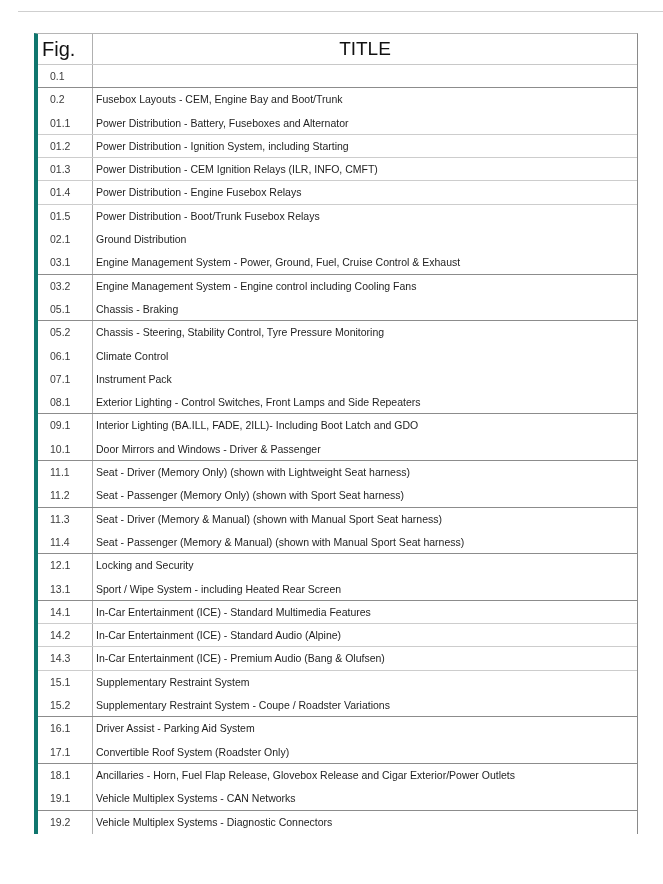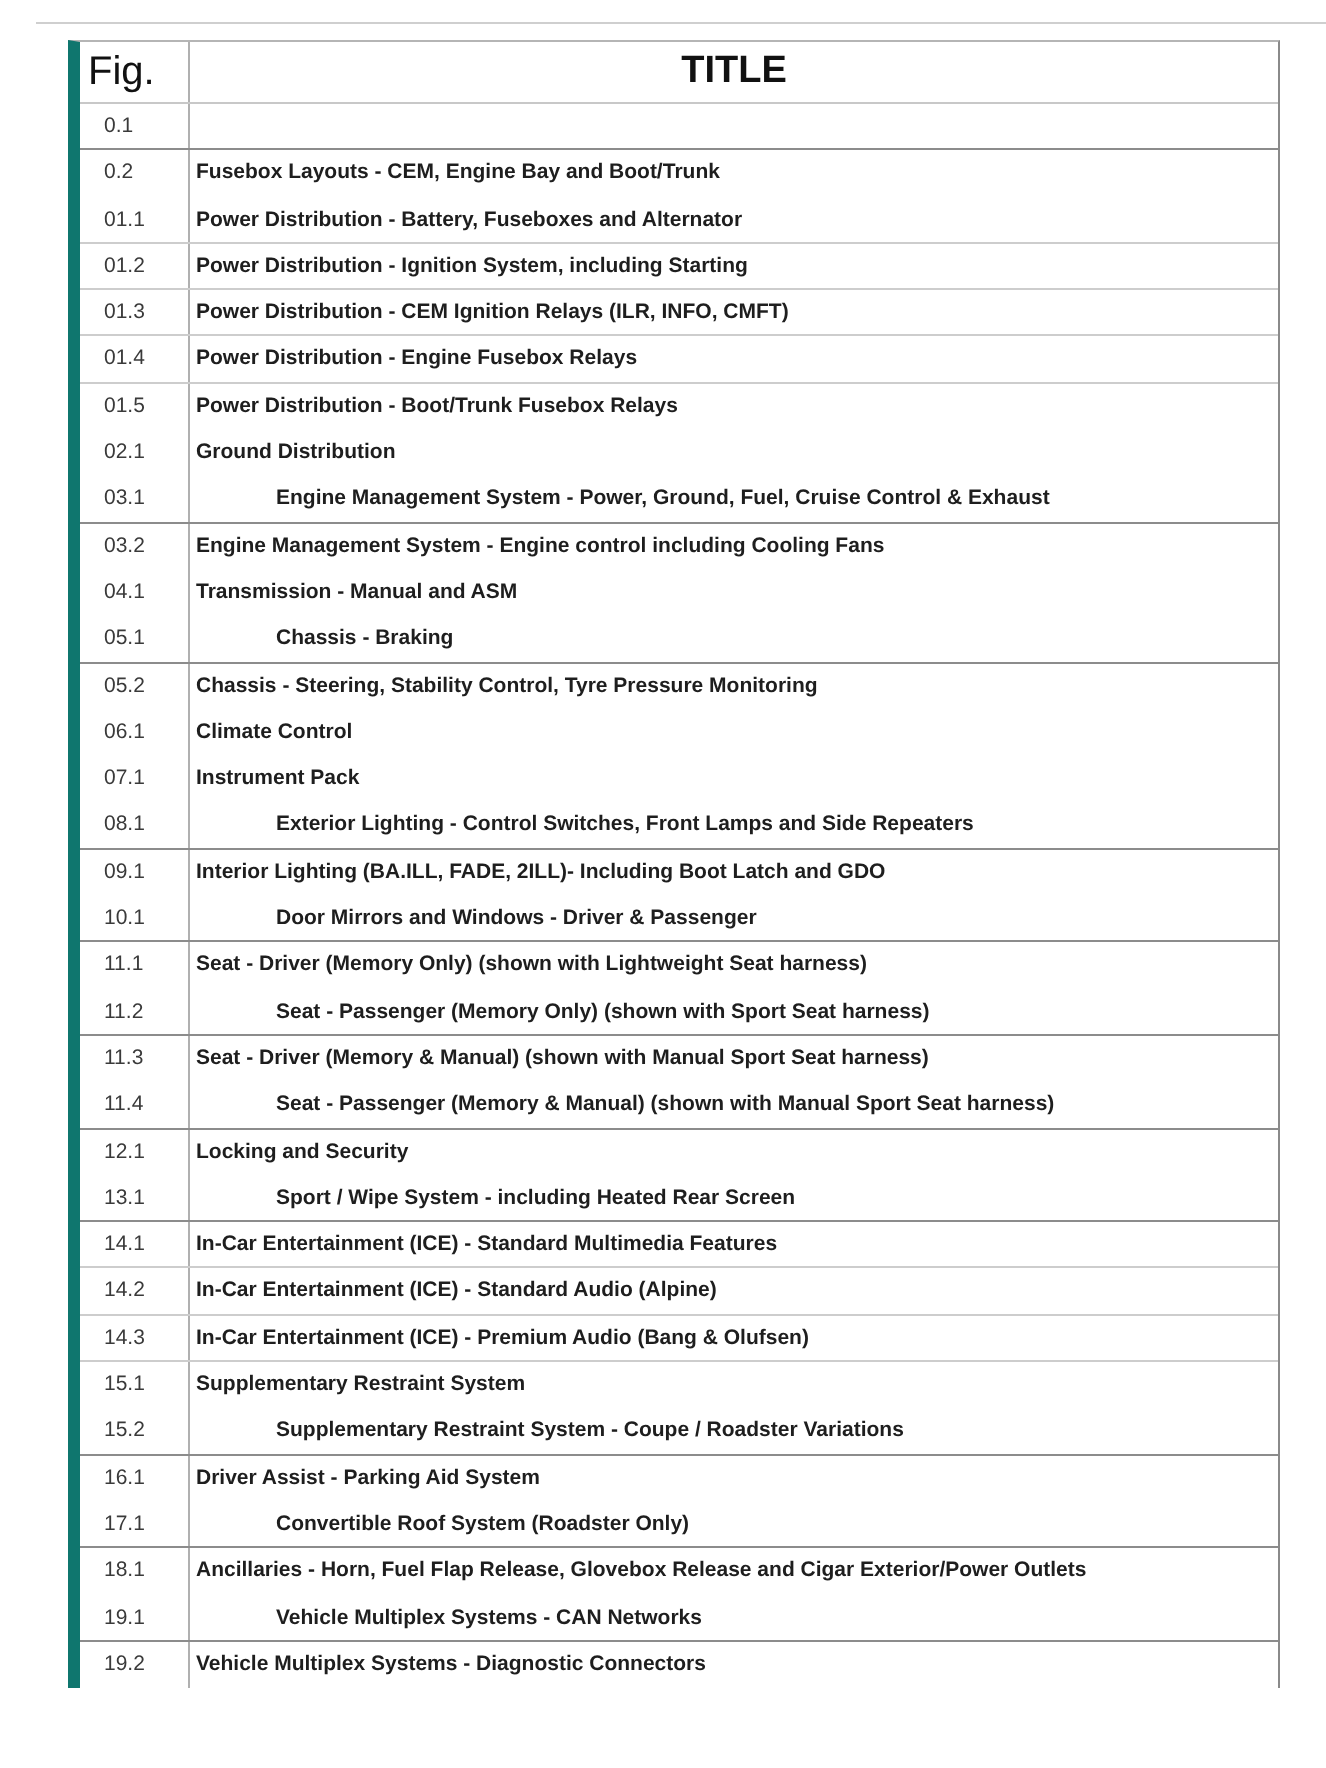--- a/index.html
+++ b/index.html
@@ -19,41 +19,40 @@
       position: absolute;
       left: 18px;
       right: 0;
       top: 11px;
       height: 0;
       border-top: 1px solid #cfcfcf;
     }
     .toc-table {
       position: absolute;
       left: 34px;
-      top: 20px;
+      top: 33px;
       width: 599px;
-      border-left: 6px solid #0f766e;
+      border-left: 4px solid #0f766e;
       border-right: 1px solid #8a8a8a;
       border-top: 1px solid #b5b5b5;
     }
     .toc-header {
       display: flex;
       height: 30px;
       border-bottom: 1px solid #c8c8c8;
     }
     .col-fig {
       width: 55px;
       flex: 0 0 55px;
       border-right: 1px solid #b0b0b0;
       box-sizing: border-box;
     }
     .col-title {
       flex: 1 1 auto;
       box-sizing: border-box;
-      font-weight: bold;
     }
     .toc-header .col-fig {
       font-size: 20px;
       line-height: 30px;
       padding-left: 4px;
       color: #111;
     }
     .toc-header .col-title {
       font-size: 19px;
       line-height: 30px;
@@ -71,21 +70,21 @@
       padding-left: 12px;
       color: #3a3a3a;
       font-size: 10.5px;
     }
     .toc-row .col-title {
       padding-left: 3px;
       color: #1e1e1e;
       white-space: nowrap;
       overflow: hidden;
     }
-    .sep-dark { border-bottom: 1px solid #8c8c8c; gap: 40px; }
+    .sep-dark { border-bottom: 1px solid #8c8c8c; }
     .sep-light { border-bottom: 1px solid #cdcdcd; }
     .sep-none { border-bottom: 0; }
   </style>
 </head>
 <body>
 
 <div class="top-rule"></div>
 
 <div class="toc-table">
   <div class="toc-header">
@@ -125,24 +124,20 @@
         <div class="col-title">Ground Distribution</div>
       </div>
       <div class="toc-row sep-dark">
         <div class="col-fig">03.1</div>
         <div class="col-title">Engine Management System  - Power, Ground, Fuel, Cruise Control &amp; Exhaust</div>
       </div>
       <div class="toc-row sep-none">
         <div class="col-fig">03.2</div>
         <div class="col-title">Engine Management System - Engine control including Cooling Fans</div>
       </div>
-      <div class="toc-row sep-none">
-        <div class="col-fig">04.1</div>
-        <div class="col-title">Transmission - Manual and ASM</div>
-      </div>
       <div class="toc-row sep-dark">
         <div class="col-fig">05.1</div>
         <div class="col-title">Chassis - Braking</div>
       </div>
       <div class="toc-row sep-none">
         <div class="col-fig">05.2</div>
         <div class="col-title">Chassis - Steering, Stability Control, Tyre Pressure Monitoring</div>
       </div>
       <div class="toc-row sep-none">
         <div class="col-fig">06.1</div>

